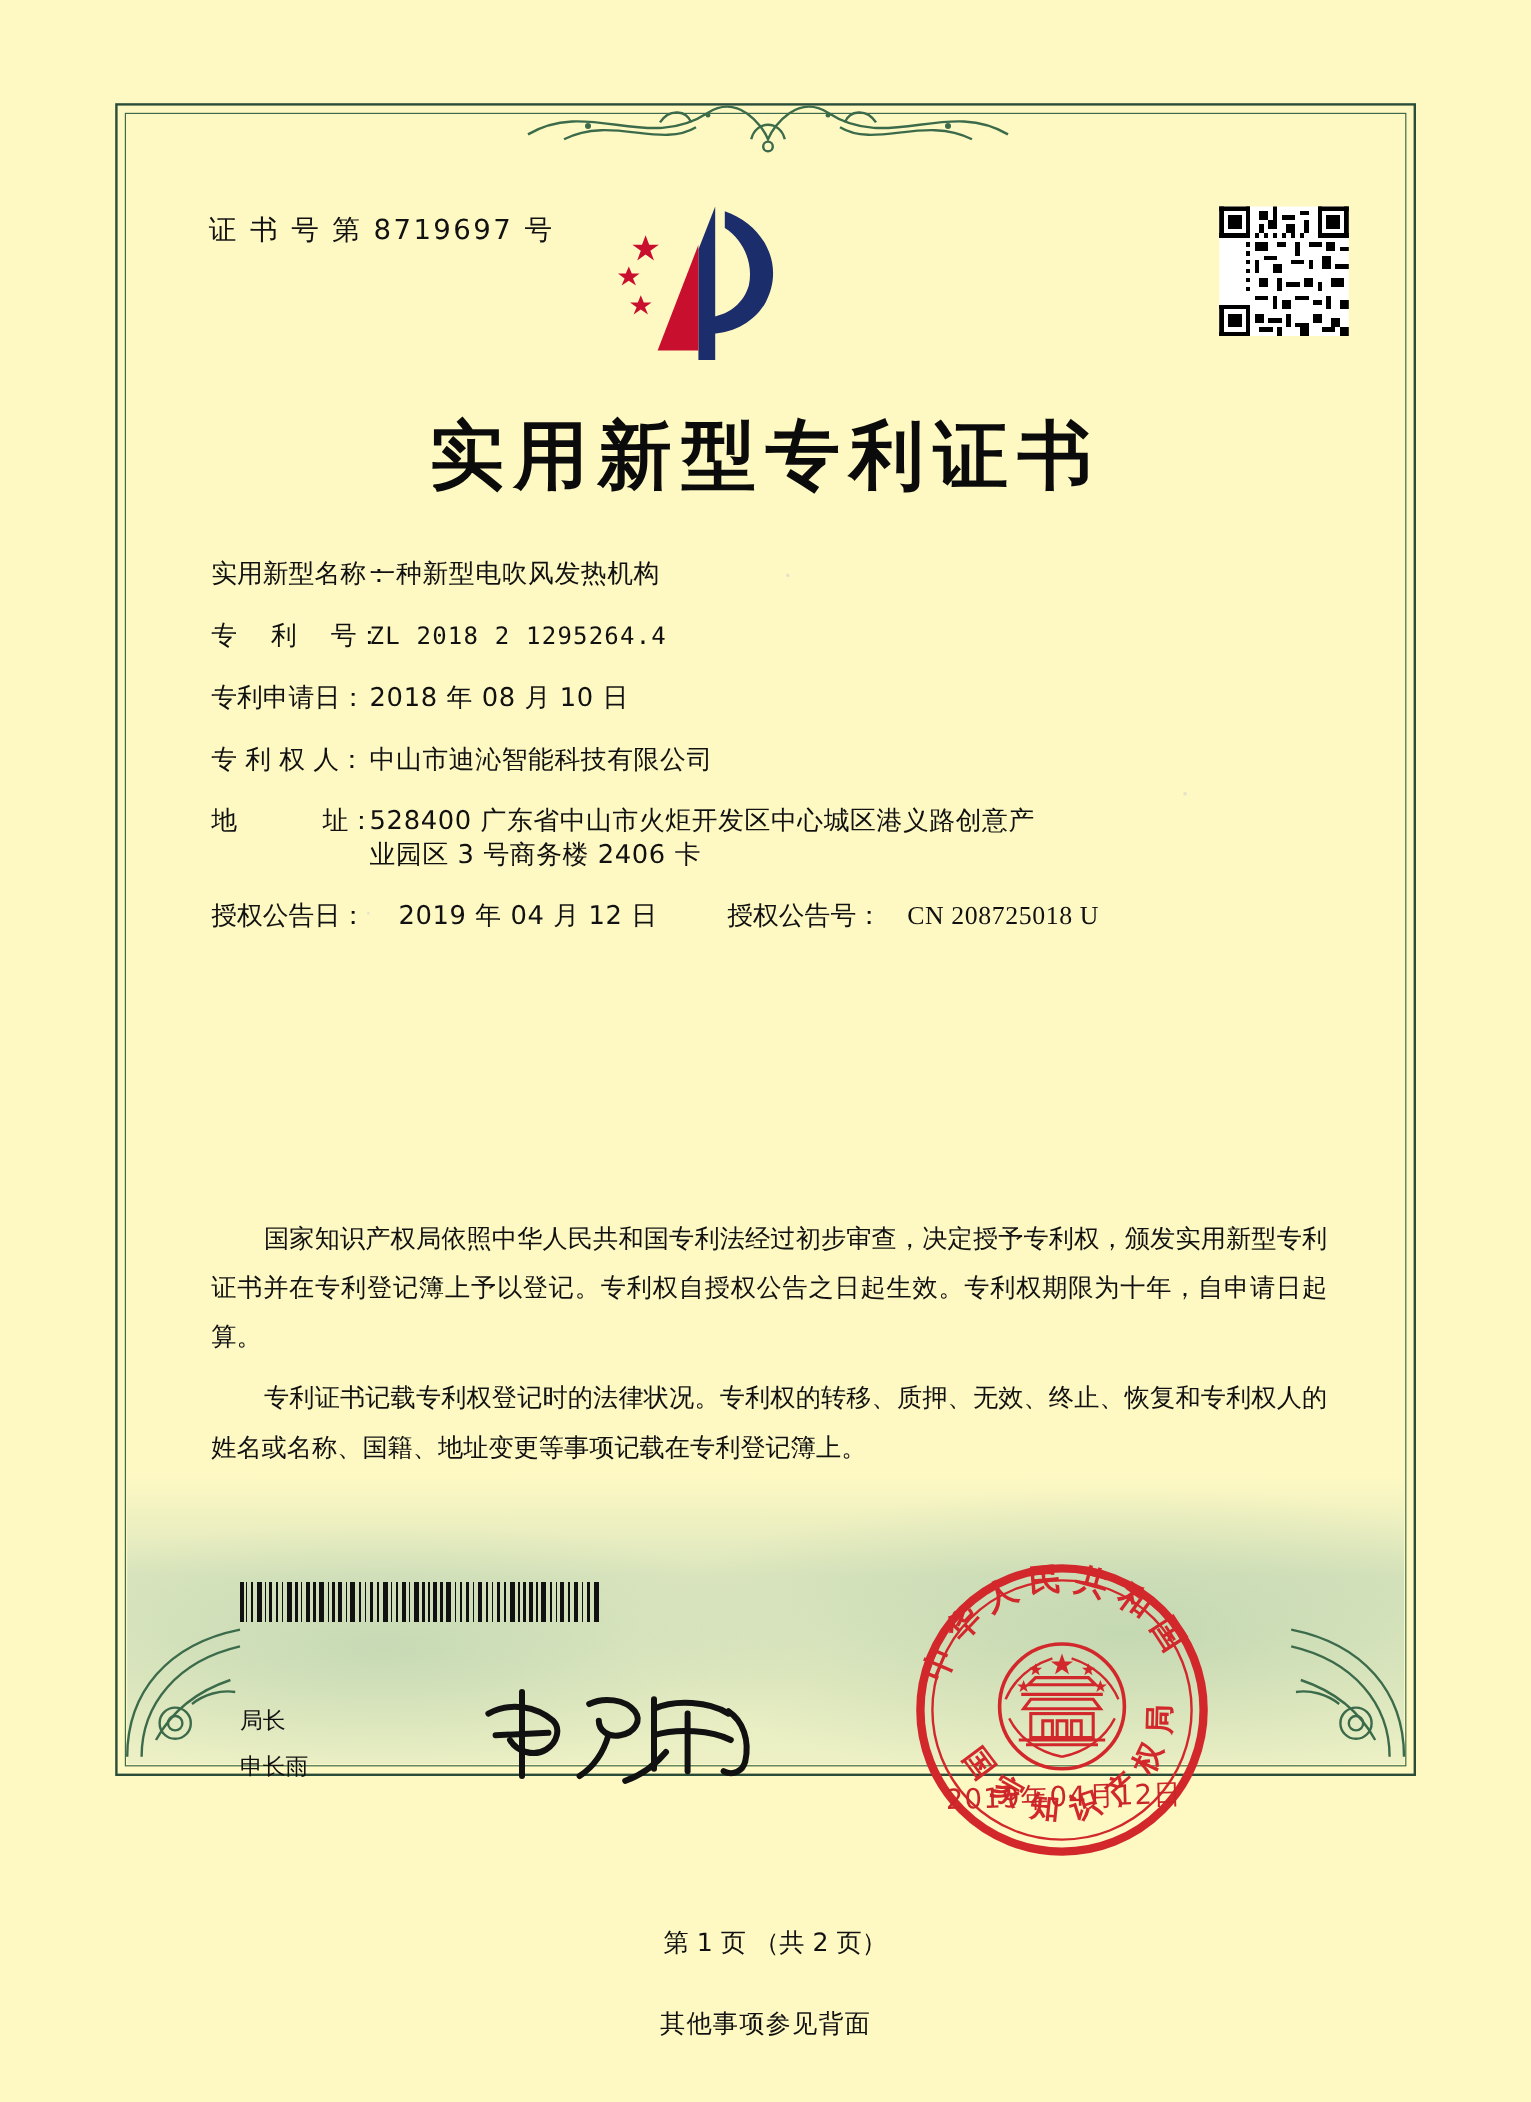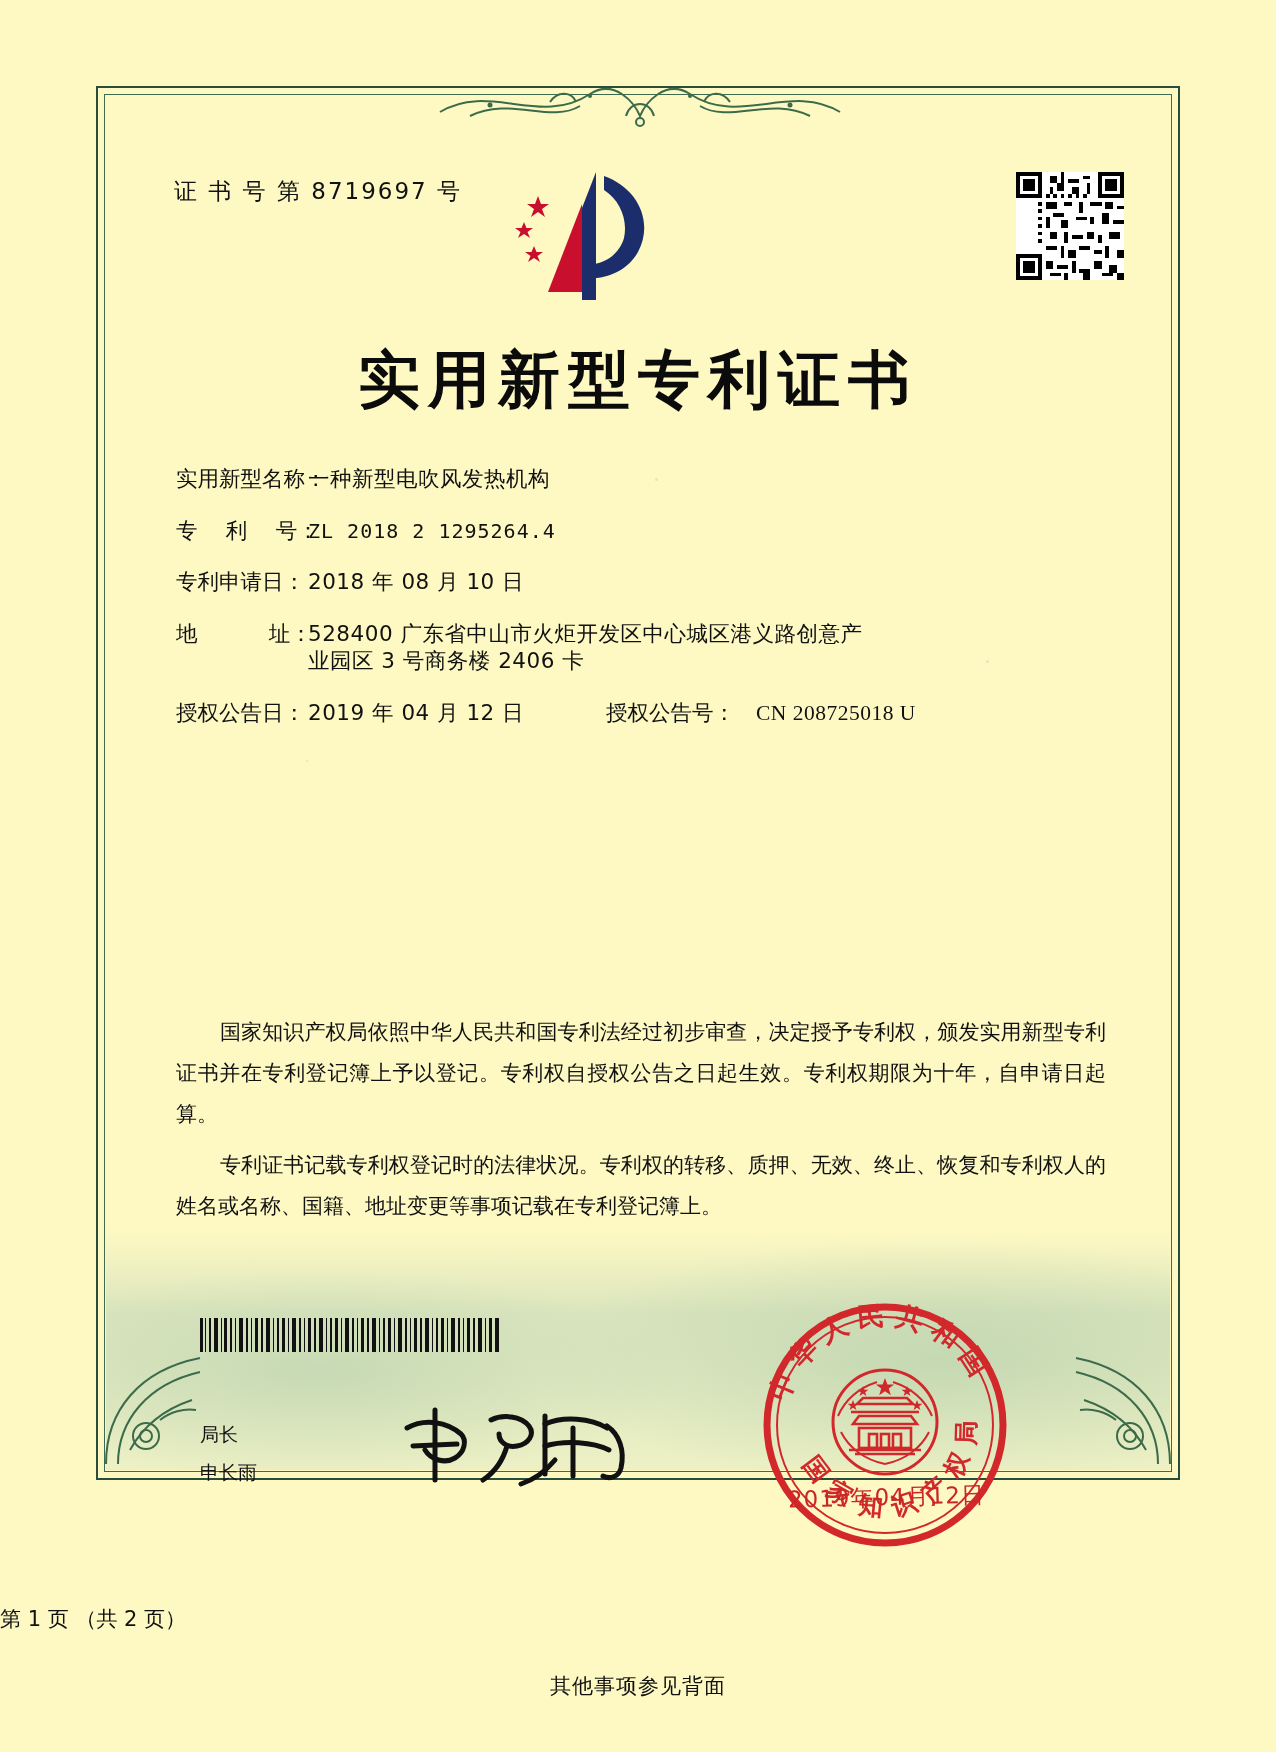--- a/index.html
+++ b/index.html
@@ -149,21 +149,21 @@
     margin-left: 132px;
     margin-bottom: 30px;
     letter-spacing: 0.5px;
   }
   .grant-row {
     display: flex;
     align-items: baseline;
     margin-bottom: 26px;
     white-space: nowrap;
   }
-  .grant-left { width: 430px; flex: 0 0 430px; display: flex; }
+  .grant-left { width: 430px; flex: 0 0 430px; display: flex; gap: 24px; }
   .grant-right { display: flex; font-family: Liberation Serif, serif; }
   .grant-right .field-label { width: 150px; flex: 0 0 150px; }
 
   
   .paragraphs {
     position: absolute;
     left: 176px;
     top: 1012px;
     width: 930px;
     font-size: 21px;
@@ -218,23 +218,24 @@
     color: #c8262a;
     letter-spacing: 1px;
     transform: rotate(-1.5deg);
   }
 
   
   .page-no {
     position: absolute;
     left: 0; right: 0;
     top: 1605px;
-    text-align: left;
+    text-align: center;
     font-size: 21px;
     color: #111;
+    padding-left: 16px;
   }
   .footer-note {
     position: absolute;
     left: 0; right: 0;
     top: 1672px;
     text-align: center;
     font-size: 21px;
     color: #111;
     letter-spacing: 1px;
   }
@@ -418,20 +419,24 @@
     <div class="field-row">
       <span class="field-label">专　 利　 号：</span>
       <span class="field-value mono">ZL 2018 2 1295264.4</span>
     </div>
 
     <div class="field-row">
       <span class="field-label">专利申请日：</span>
       <span class="field-value">2018 年 08 月 10 日</span>
     </div>
 
+    <div class="field-row">
+      <span class="field-label">专 利 权 人：</span>
+      <span class="field-value">中山市迪沁智能科技有限公司</span>
+    </div>
 
     <div class="field-row addr-row">
       <span class="field-label">地　　　 址：</span>
       <span class="field-value">528400 广东省中山市火炬开发区中心城区港义路创意产</span>
     </div>
     <div class="addr-second">业园区 3 号商务楼 2406 卡</div>
 
     <div class="grant-row">
       <span class="grant-left">
         <span class="field-label">授权公告日：</span>

